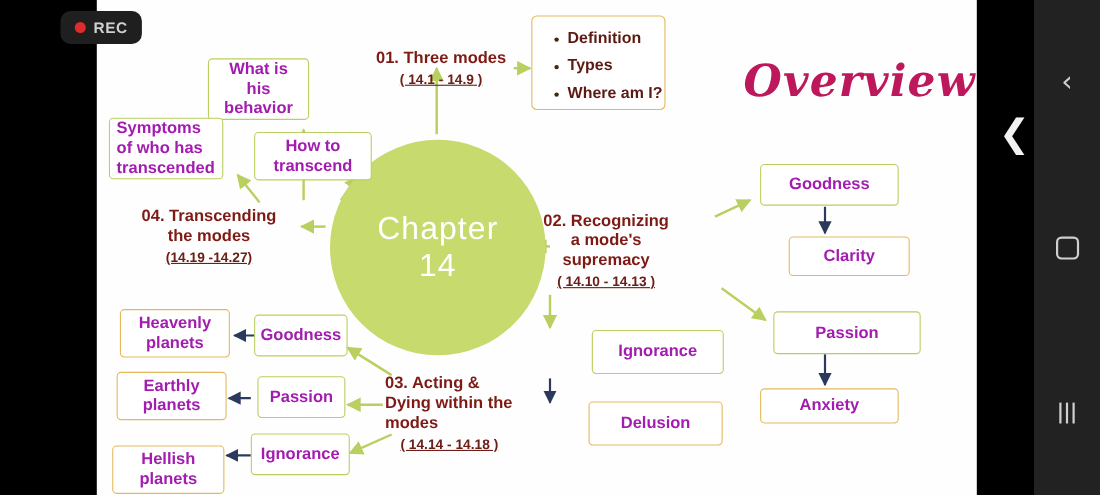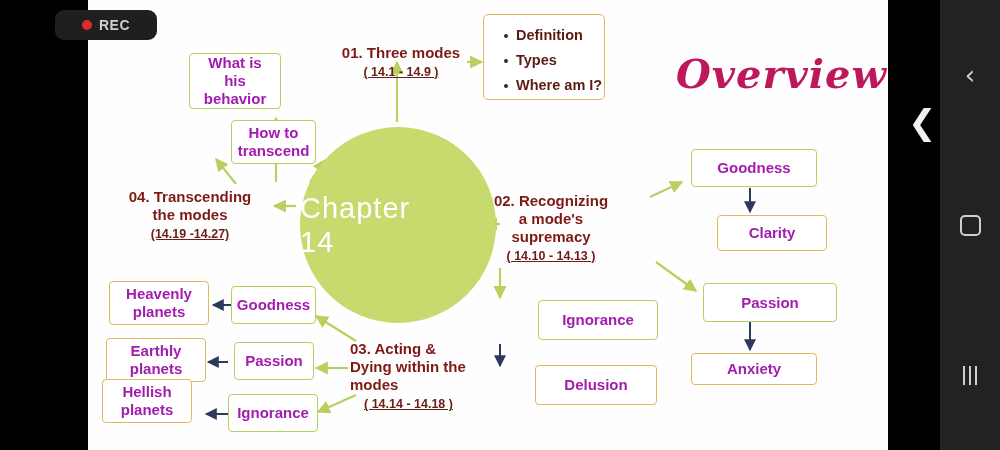--- a/index.html
+++ b/index.html
@@ -21,31 +21,31 @@
   .home-sq{width:17px;height:17px;border:2px solid #cfcfcf;border-radius:5px;}
   .recents{display:flex;gap:4px;}
   .recents i{display:block;width:2px;height:19px;background:#cfcfcf;}
 
   
   .big-chev{position:absolute;left:908px;top:105px;color:#f2f2f2;font-size:34px;font-weight:bold;
             font-family:"DejaVu Sans",sans-serif;line-height:34px;}
 
   
   .rec{position:absolute;left:55px;top:10px;height:30px;background:#1f1f1f;border-radius:9px;
-       display:flex;align-items:center;gap:7px;padding:0 27px;z-index:40;}
+       display:flex;align-items:center;gap:7px;padding:0 13px;z-index:40;}
   .rec .dot{width:10px;height:10px;border-radius:50%;background:#e02b2b;}
   .rec .lbl{color:#cfcfcf;font-size:14px;font-weight:bold;letter-spacing:.5px;}
 
   
   .overview{position:absolute;left:652px;top:50px;font-family:"DejaVu Serif",serif;
             font-style:italic;font-weight:bold;font-size:40px;color:#be185d;letter-spacing:1px;margin-left:24px;}
 
   
   .circle{position:absolute;left:300px;top:127px;width:196px;height:196px;border-radius:50%;
-          background:#c6da6e;display:flex;flex-direction:column;justify-content:center;}
+          background:#c6da6e;display:flex;flex-direction:column;align-items:center;justify-content:center;}
   .circle span{color:#ffffff;font-size:29px;line-height:34px;font-weight:300;letter-spacing:1px;
                font-family:"Liberation Sans",sans-serif;}
 
   
   .box{position:absolute;box-sizing:border-box;border:1.6px solid #b9cf5f;border-radius:4px;
        background:#fff;color:#a21caf;font-size:15px;font-weight:bold;line-height:18px;
        display:flex;align-items:center;justify-content:center;text-align:center;padding:4px 6px;}
   .box.tan{border-color:#e3b95e;}
   .box.lefttext{justify-content:flex-start;text-align:left;}
 
@@ -139,21 +139,24 @@
 
     <div class="branch" style="left:18px;top:188px;width:168px;">
       <span>04. Transcending</span><br>
       <span>the modes</span>
       <span class="ref">(14.19 -14.27)</span>
     </div>
 
     <div class="box" style="left:101px;top:53px;width:92px;height:56px;">
       <span>What is his behavior</span>
     </div>
-    <div class="box" style="left:143px;top:120px;width:85px;height:44px;">
+    <div class="box lefttext" style="left:11px;top:107px;width:104px;height:56px;">
+      <span>Symptoms of who has transcended</span>
+    </div>
+    <div class="box" style="left:143px;top:120px;width:107px;height:44px;">
       <span>How to transcend</span>
     </div>
 
     <div class="branch" style="left:388px;top:192px;width:150px;">
       <span>02. Recognizing</span><br>
       <span>a mode's</span><br>
       <span>supremacy</span>
       <span class="ref">( 14.10 - 14.13 )</span>
     </div>
 
@@ -192,21 +195,21 @@
     <div class="box" style="left:140px;top:394px;width:90px;height:38px;">
       <span>Ignorance</span>
     </div>
 
     <div class="box tan" style="left:21px;top:281px;width:100px;height:44px;">
       <span>Heavenly planets</span>
     </div>
     <div class="box tan" style="left:18px;top:338px;width:100px;height:44px;">
       <span>Earthly planets</span>
     </div>
-    <div class="box tan" style="left:14px;top:379px;width:90px;height:44px;">
+    <div class="box tan" style="left:14px;top:405px;width:102px;height:44px;">
       <span>Hellish planets</span>
     </div>
 
   </div>
 
   <div class="rec">
     <span class="dot"></span>
     <span class="lbl">REC</span>
   </div>
 

